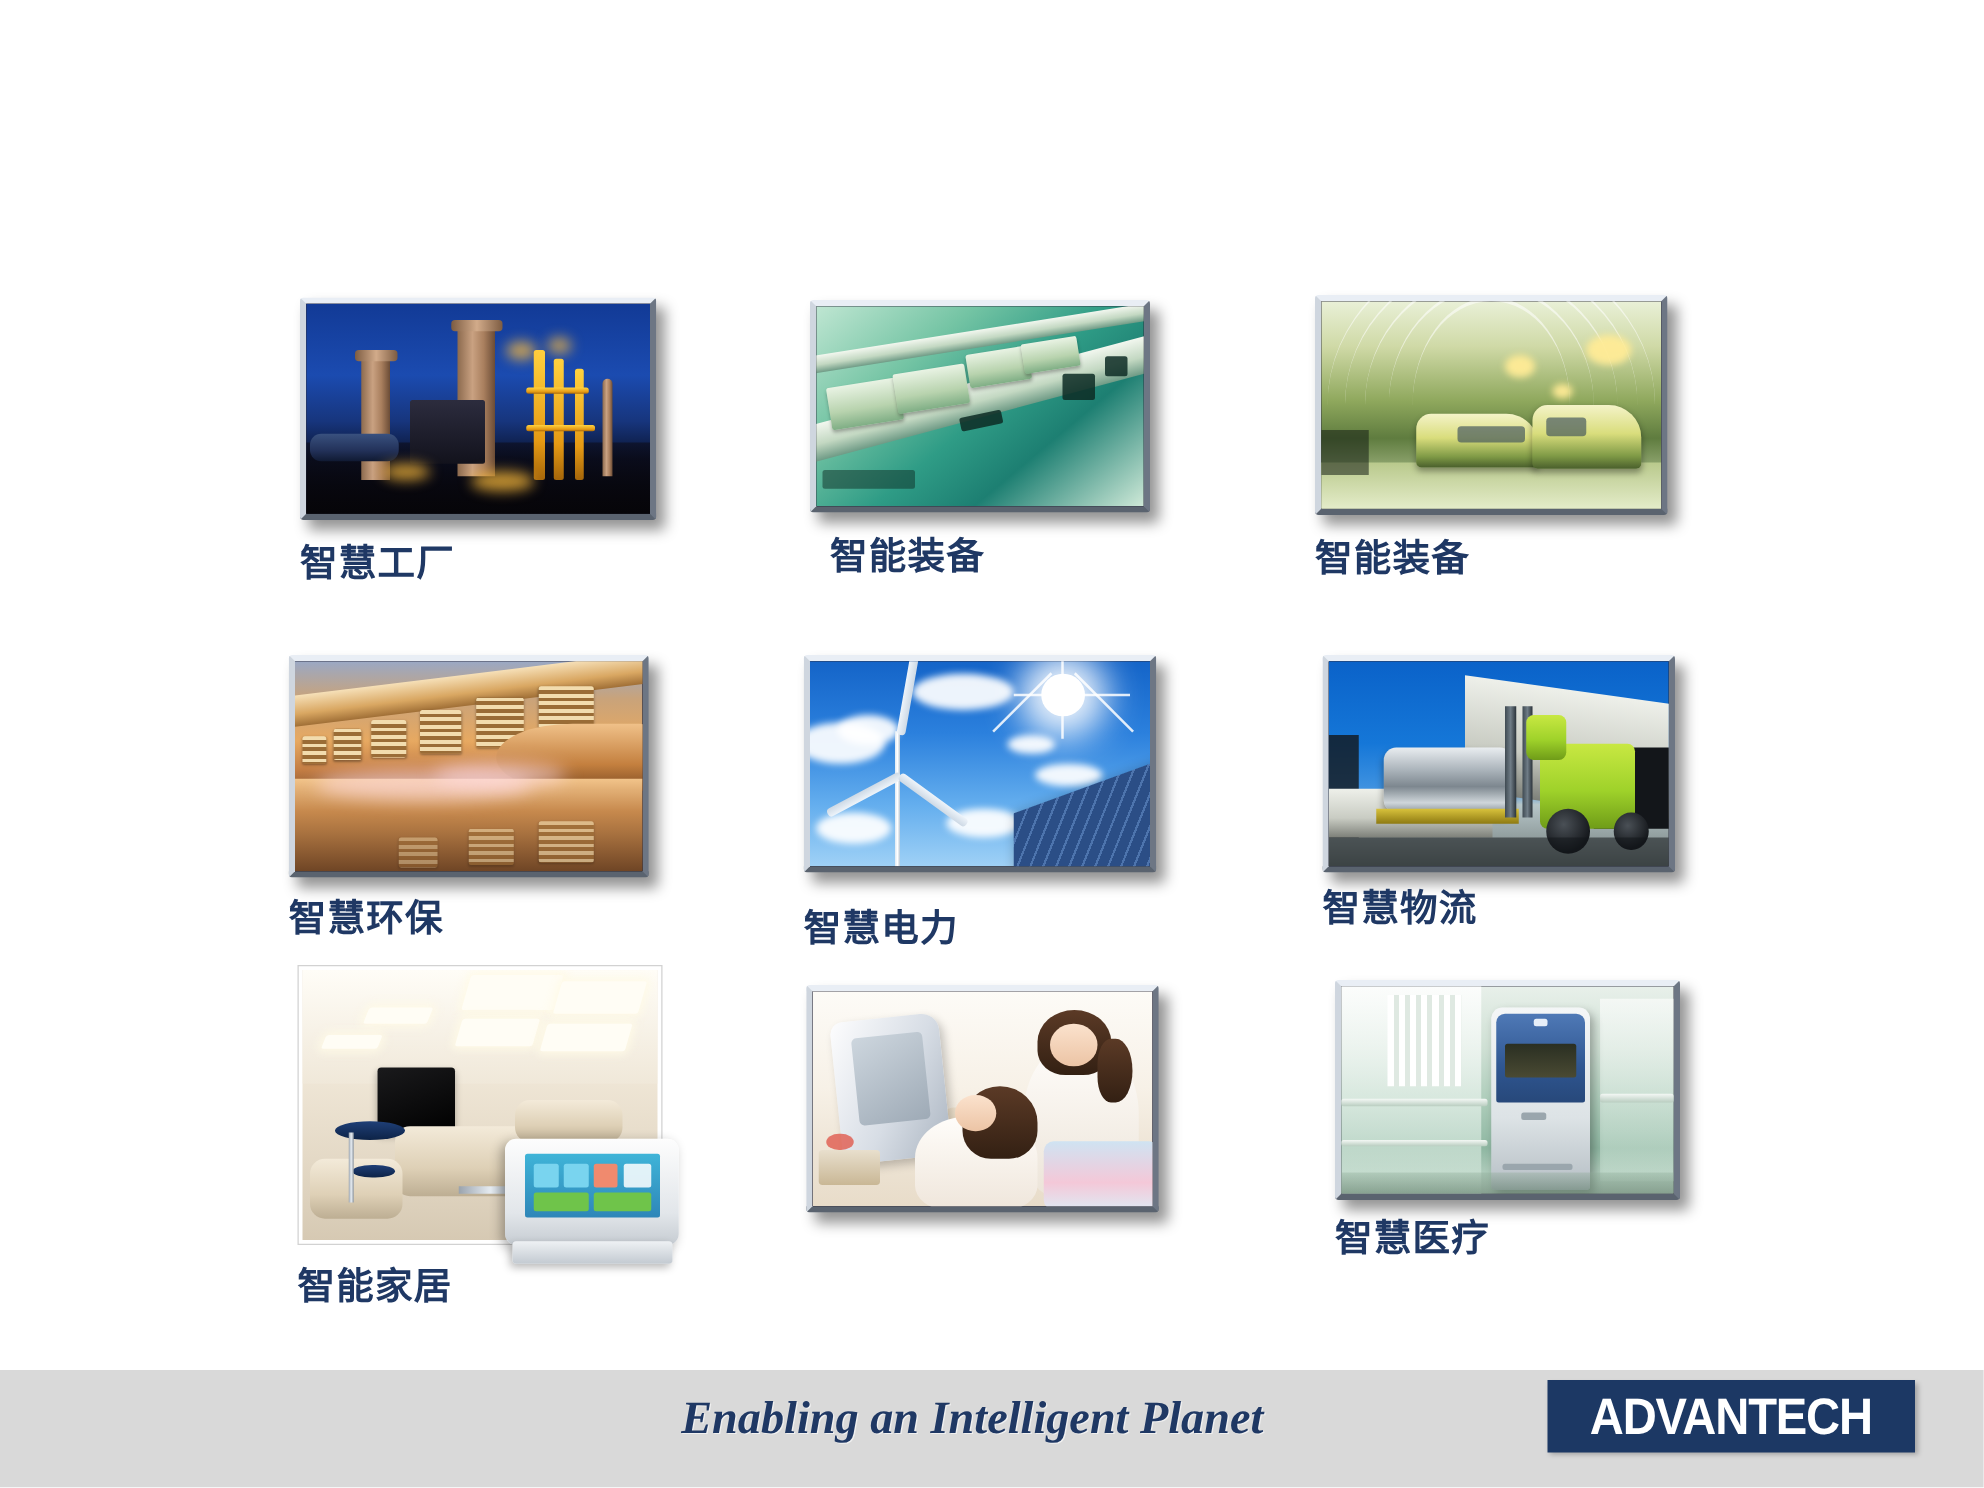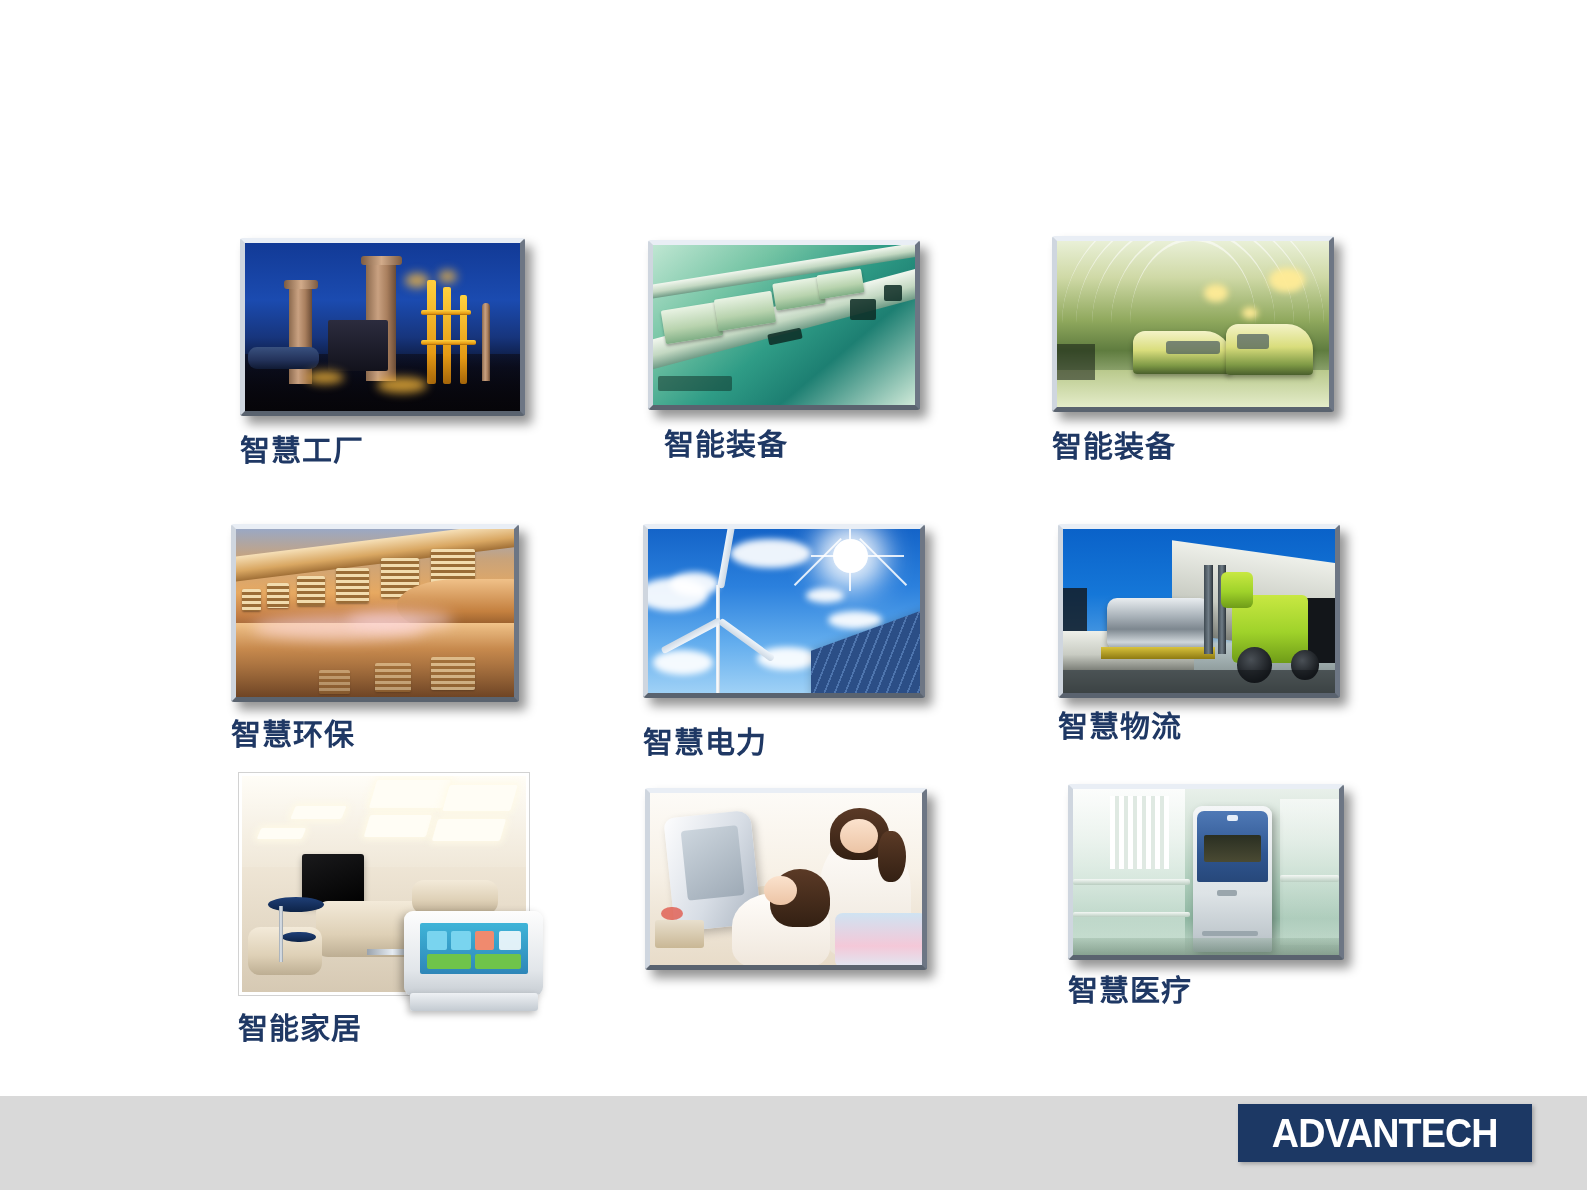--- a/index.html
+++ b/index.html
@@ -407,17 +407,18 @@
           </div>
           <div style="position:absolute;left:0;bottom:0;width:100%;height:10%;background:linear-gradient(180deg,rgba(140,170,150,.35),rgba(90,120,100,.6));"></div>
         </div>
       </div>
       <div class="caption" style="left:0;top:182px;width:266px;">智慧医疗</div>
     </div>
 
   </div>
 
   <div class="footer"></div>
+  <div class="tagline">Enabling an Intelligent Planet</div>
   <div class="logo">
     <span class="logo-text">ADVANTECH</span>
   </div>
 
 </div>
 
 </body></html>

